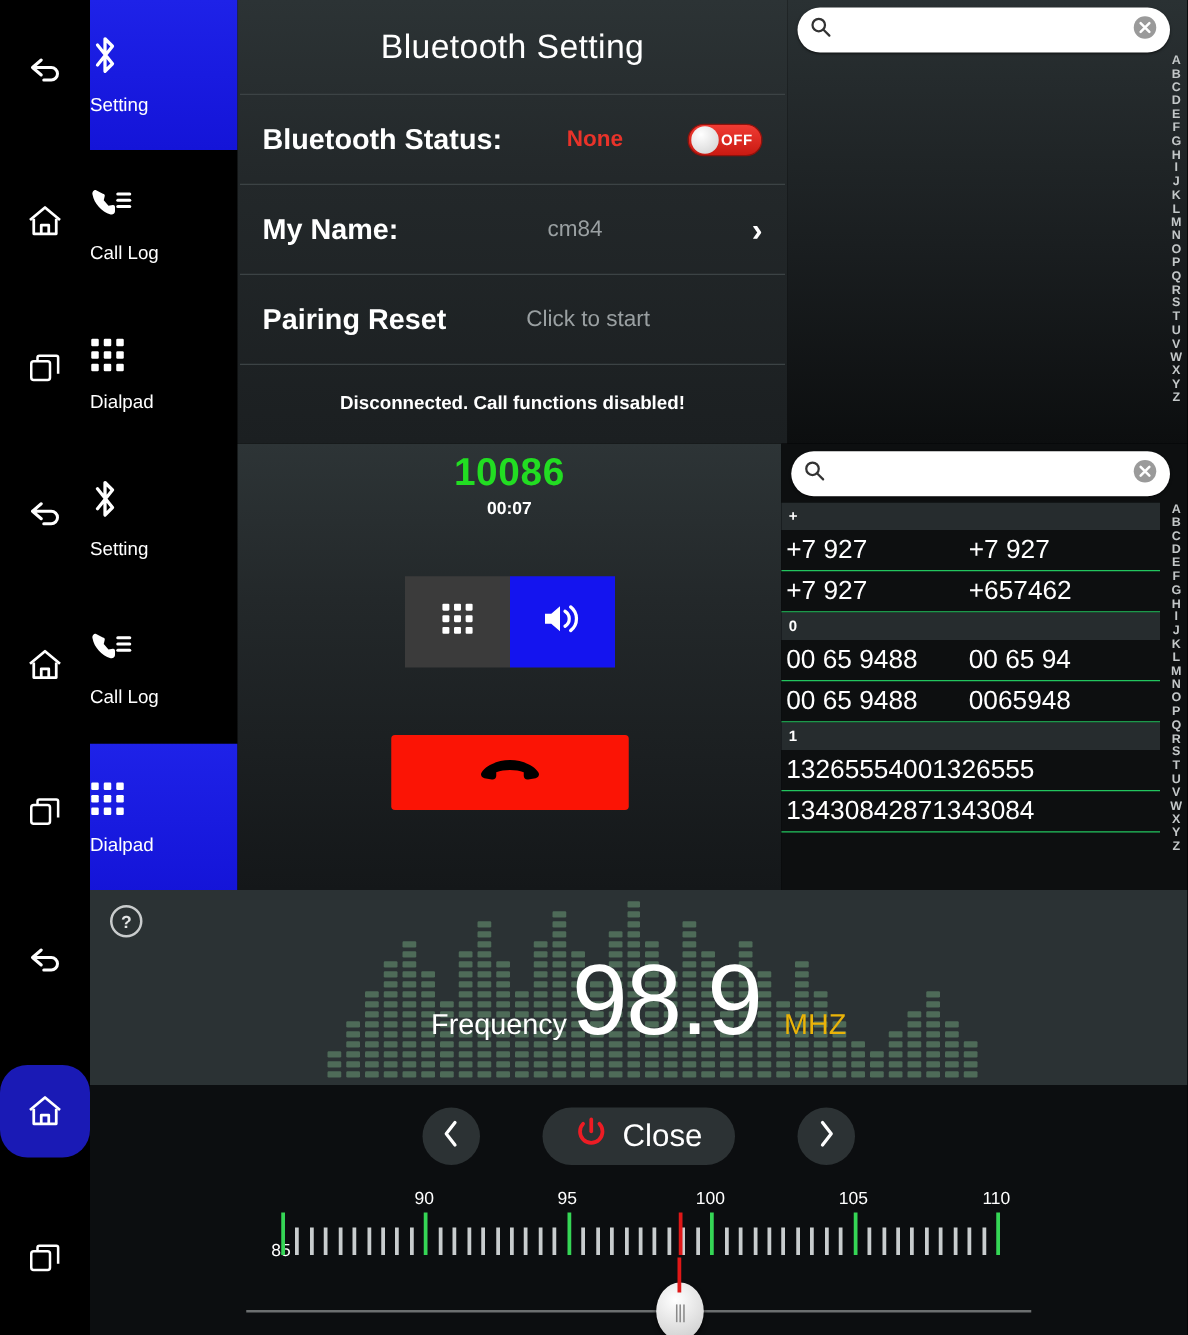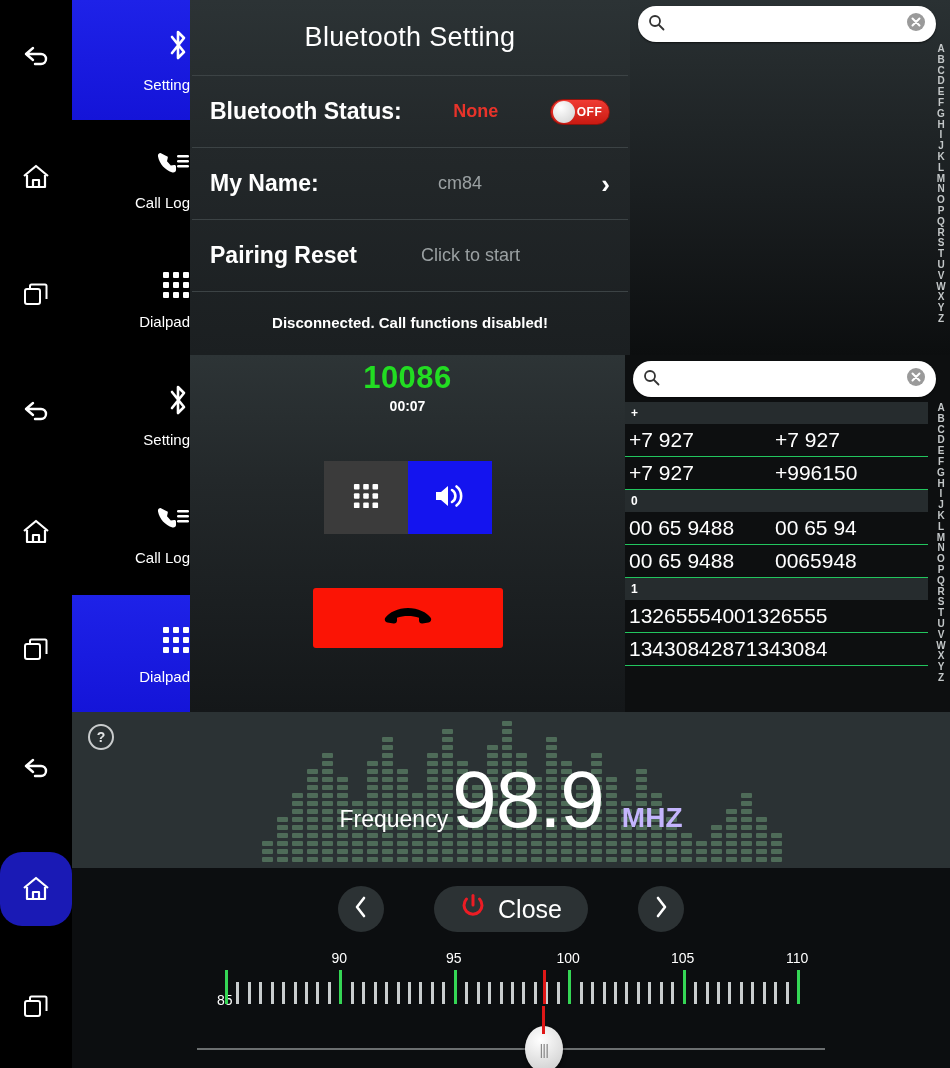--- a/index.html
+++ b/index.html
@@ -21,21 +21,21 @@
   .navbtn svg { display: block; }
   .navbtn.active-pill { position: relative; }
   .navbtn.active-pill::before {
     content:""; position: absolute; left: 0; top: 22px; width: 72px; height: 74px;
     background: #1a1ab5; border-radius: 22px;
   }
   .navbtn.active-pill svg { position: relative; z-index: 2; }
 
   .tabcol { position: absolute; left: 72px; top: 0; width: 118px; height: 100%; background: #000; }
   .tabitem { width: 118px; height: 120px; display: flex; flex-direction: column;
-             align-items: flex-end; justify-content: center; gap: 10px; color: #fff; }
+             align-items: flex-start; justify-content: center; gap: 10px; color: #fff; }
   .tabitem .tlabel { font-size: 15px; color: #fff; }
   .tabitem.selected { background: linear-gradient(180deg,#1e22e8 0%, #1414d8 100%); }
 
   .btpanel { position: absolute; left: 190px; top: 0; width: 440px; height: 355px;
              background: linear-gradient(180deg,#2c3335 0%, #23282a 40%, #1b1f21 100%); }
   .bt-title { height: 75px; display: flex; align-items: center; justify-content: center;
               color: #fff; font-size: 27px; font-weight: 400; letter-spacing: .3px; }
   .bt-sep { height: 1px; background: #3c4345; margin: 0 2px; }
   .bt-row { height: 71px; display: flex; align-items: center; padding: 0 20px; }
   .bt-key { font-size: 23px; font-weight: bold; color: #fff; }
@@ -102,21 +102,21 @@
   .eqseg { height: 5px; background: #4e6b58; border-radius: 1px; }
   .helpbtn { position: absolute; left: 16px; top: 12px; width: 26px; height: 26px;
              border-radius: 50%; border: 2px solid #c9cccd; color: #e3e5e6;
              display: flex; align-items: center; justify-content: center;
              font-size: 14px; font-weight: bold; }
   .freqline { position: absolute; left: 0; right: 0; top: 50px; display: flex;
               align-items: baseline; justify-content: center; }
   .freqlabel { color: #fff; font-size: 23px; margin-right: 4px; }
   .freqvalue { color: #fff; font-size: 80px; font-weight: 300; line-height: .95;
                letter-spacing: -1px; }
-  .frequnit { color: #c4b5fd; font-size: 28px; font-weight: bold; margin-left: 18px; }
+  .frequnit { color: #eab308; font-size: 23px; font-weight: normal; margin-left: 18px; }
 
   .radioctl { position: relative; height: 200px; background: #0c0e10; }
   .ctlrow { display: flex; align-items: center; justify-content: center; gap: 50px; padding-top: 18px; }
   .rbtn { width: 46px; height: 46px; border-radius: 50%; background: #2c3234;
           display: flex; align-items: center; justify-content: center; }
   .closebtn { height: 46px; padding: 0 26px; border-radius: 23px; background: #2c3234;
           display: flex; align-items: center; gap: 12px; color: #fff; font-size: 25px; }
 
   .scalewrap { position: relative; margin: 18px 130px 0 130px; height: 62px; }
   .scalelabels { position: relative; height: 20px; }
@@ -411,21 +411,21 @@
         </div>
       </div>
       <div class="clist" id="contact-list">
           <div class="cgroup">+</div>
           <div class="crow">
             <span class="cname">+7 927</span>
             <span class="cnum">+7 927</span>
           </div>
           <div class="crow">
             <span class="cname">+7 927</span>
-            <span class="cnum">+996150</span>
+            <span class="cnum">+657462</span>
           </div>
           <div class="cgroup">0</div>
           <div class="crow">
             <span class="cname">00 65 9488</span>
             <span class="cnum">00 65 94</span>
           </div>
           <div class="crow">
             <span class="cname">00 65 9488</span>
             <span class="cnum">0065948</span>
           </div>

